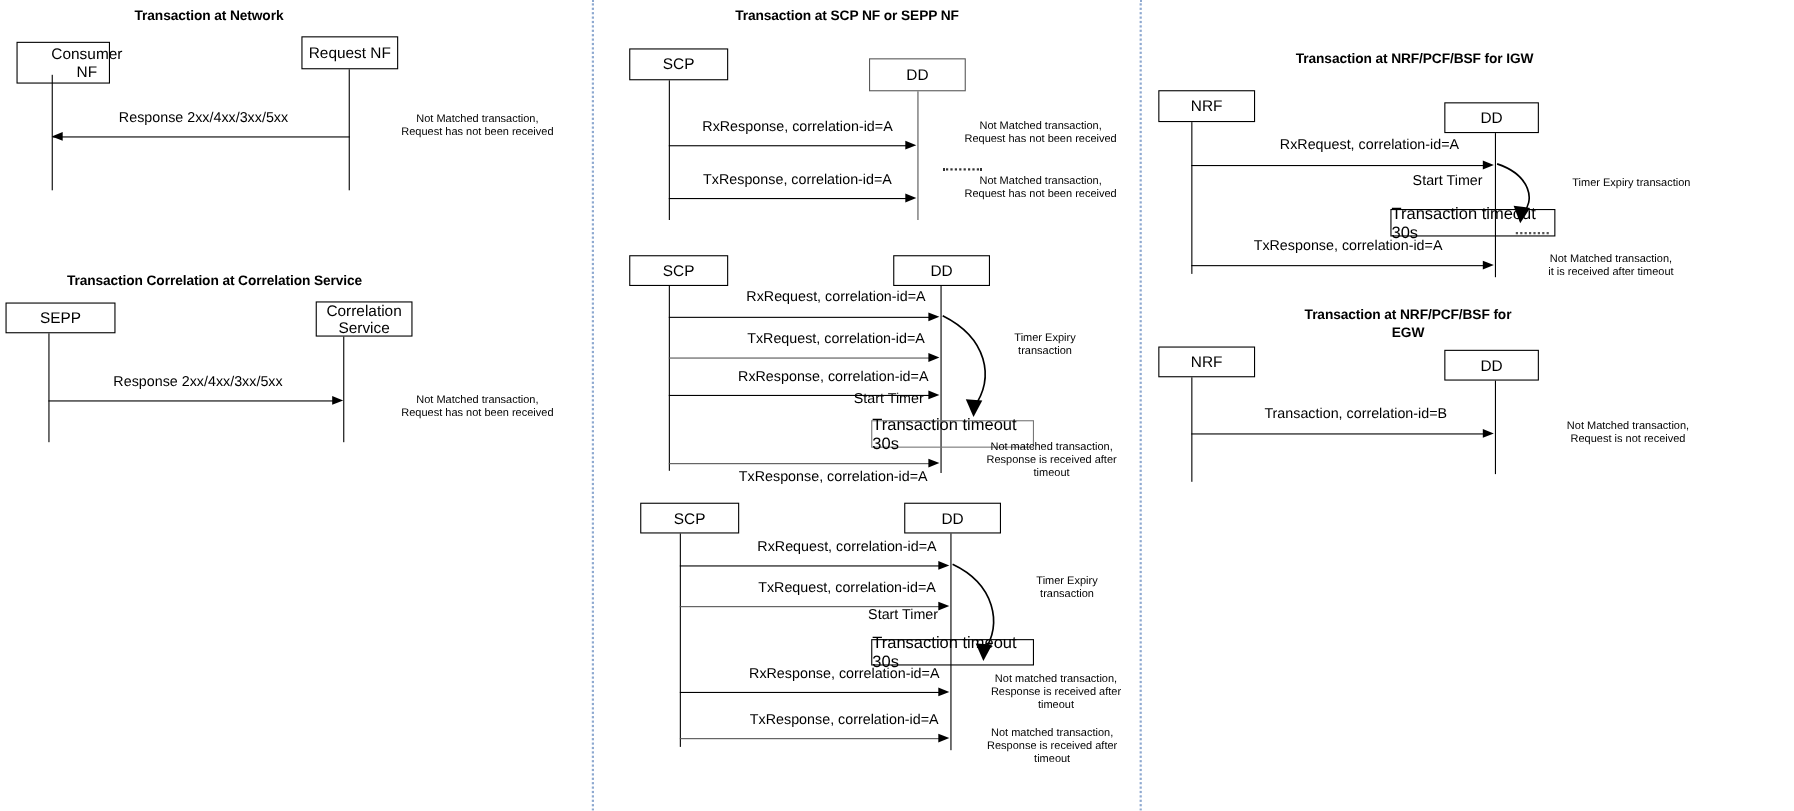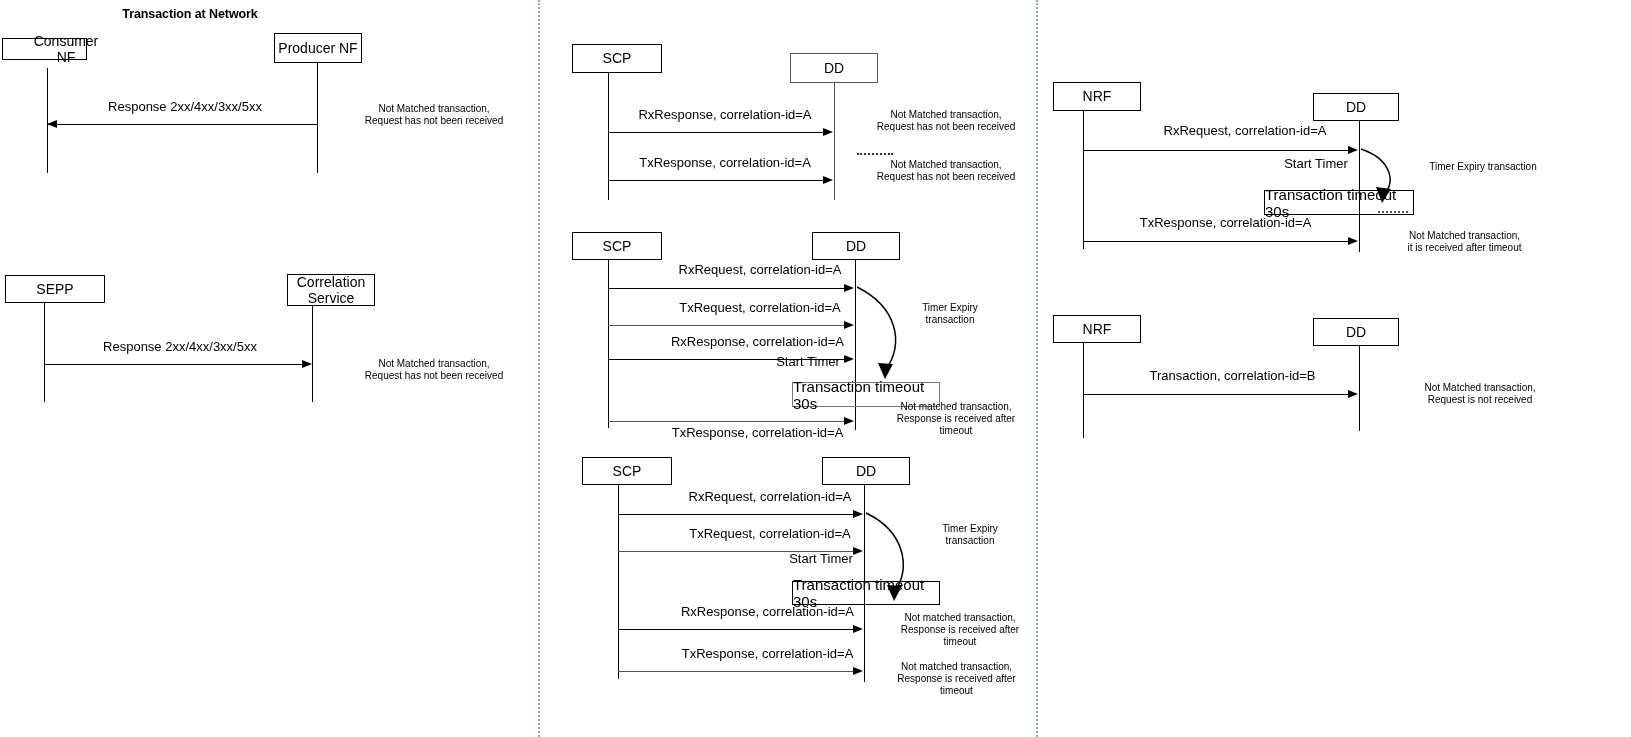--- a/index.html
+++ b/index.html
@@ -126,48 +126,50 @@
 </head>
 <body>
 
 <div id="canvas">
 
   <div class="col-sep" style="left:538px; top:0px; height:737px;"></div>
   <div class="col-sep" style="left:1036px; top:0px; height:737px;"></div>
 
   <div class="panel-title" style="left:55px; top:7px; width:270px;">Transaction at Network</div>
 
-  <div class="lifeline-box" style="left:2px; top:38px; width:85px; height:22px;padding-left:43px;">Consumer NF</div>
+  <div class="lifeline-box" style="left:15px; top:38px; width:85px; height:38px;padding-left:43px;">Consumer NF</div>
   <div class="lifeline" style="left:47px; top:68px; height:105px;"></div>
 
-  <div class="lifeline-box" style="left:274px; top:33px; width:88px; height:30px;">Producer NF</div>
+  <div class="lifeline-box" style="left:274px; top:33px; width:88px; height:30px;">Request NF</div>
   <div class="lifeline" style="left:317px; top:63px; height:110px;"></div>
 
   <div class="msg-label" style="left:90px; top:99px; width:190px;">Response 2xx/4xx/3xx/5xx</div>
   <div class="msg" style="left:48px; top:124px; width:270px;"></div>
   <div class="arrowhead left" style="left:47px; top:120px;"></div>
 
   <div class="note" style="left:339px; top:103px; width:190px;">Not Matched transaction,
 Request has not been received</div>
 
+  <div class="panel-title" style="left:30px; top:248px; width:330px;">Transaction Correlation at Correlation Service</div>
 
   <div class="lifeline-box" style="left:5px; top:275px; width:100px; height:28px;">SEPP</div>
   <div class="lifeline" style="left:44px; top:303px; height:99px;"></div>
 
   <div class="lifeline-box" style="left:287px; top:274px; width:88px; height:32px;">Correlation
 Service</div>
   <div class="lifeline" style="left:312px; top:306px; height:96px;"></div>
 
   <div class="msg-label" style="left:85px; top:339px; width:190px;">Response 2xx/4xx/3xx/5xx</div>
   <div class="msg" style="left:44px; top:364px; width:260px;"></div>
   <div class="arrowhead right" style="left:302px; top:360px;"></div>
 
   <div class="note" style="left:338px; top:358px; width:192px;">Not Matched transaction,
 Request has not been received</div>
 
+  <div class="panel-title" style="left:610px; top:7px; width:320px;">Transaction at SCP NF or SEPP NF</div>
 
   <div class="lifeline-box" style="left:572px; top:44px; width:90px; height:29px;">SCP</div>
   <div class="lifeline" style="left:608px; top:73px; height:127px;"></div>
 
   <div class="lifeline-box gray" style="left:790px; top:53px; width:88px; height:30px;">DD</div>
   <div class="lifeline gray" style="left:834px; top:83px; height:117px;"></div>
 
   <div class="msg-label" style="left:620px; top:107px; width:210px;">RxResponse, correlation-id=A</div>
   <div class="msg" style="left:608px; top:132px; width:216px;"></div>
   <div class="arrowhead right" style="left:823px; top:128px;"></div>
@@ -253,20 +255,21 @@
 Response is received after
 timeout</div>
 
   <div class="msg-label" style="left:660px; top:646px; width:215px;">TxResponse, correlation-id=A</div>
   <div class="msg gray" style="left:618px; top:671px; width:237px;"></div>
   <div class="arrowhead right" style="left:853px; top:667px;"></div>
   <div class="note" style="left:874px; top:661px; width:165px;">Not matched transaction,
 Response is received after
 timeout</div>
 
+  <div class="panel-title" style="left:1086px; top:46px; width:400px;">Transaction at NRF/PCF/BSF for IGW</div>
 
   <div class="lifeline-box" style="left:1053px; top:82px; width:88px; height:29px;">NRF</div>
   <div class="lifeline" style="left:1083px; top:111px; height:138px;"></div>
 
   <div class="lifeline-box" style="left:1313px; top:93px; width:86px; height:28px;">DD</div>
   <div class="lifeline" style="left:1359px; top:121px; height:131px;"></div>
 
   <div class="msg-label" style="left:1140px; top:123px; width:210px;">RxRequest, correlation-id=A</div>
   <div class="msg" style="left:1083px; top:150px; width:266px;"></div>
   <div class="arrowhead right" style="left:1348px; top:146px;"></div>
@@ -283,20 +286,22 @@
   <div class="timeout-box" style="left:1264px; top:190px; width:150px; height:25px;">Transaction timeout 30s</div>
   <div class="dots-h small" style="left:1378px; top:211px; width:30px;"></div>
 
   <div class="msg-label" style="left:1118px; top:215px; width:215px;">TxResponse, correlation-id=A</div>
   <div class="msg" style="left:1083px; top:241px; width:266px;"></div>
   <div class="arrowhead right" style="left:1348px; top:237px;"></div>
 
   <div class="note" style="left:1372px; top:230px; width:185px;">Not Matched transaction,
 it is received after timeout</div>
 
+  <div class="panel-title" style="left:1110px; top:279px; width:340px;">Transaction at NRF/PCF/BSF for
+EGW</div>
 
   <div class="lifeline-box" style="left:1053px; top:315px; width:88px; height:28px;">NRF</div>
   <div class="lifeline" style="left:1083px; top:343px; height:95px;"></div>
 
   <div class="lifeline-box" style="left:1313px; top:318px; width:86px; height:28px;">DD</div>
   <div class="lifeline" style="left:1359px; top:346px; height:85px;"></div>
 
   <div class="msg-label" style="left:1125px; top:368px; width:215px;">Transaction, correlation-id=B</div>
   <div class="msg" style="left:1083px; top:394px; width:266px;"></div>
   <div class="arrowhead right" style="left:1348px; top:390px;"></div>

